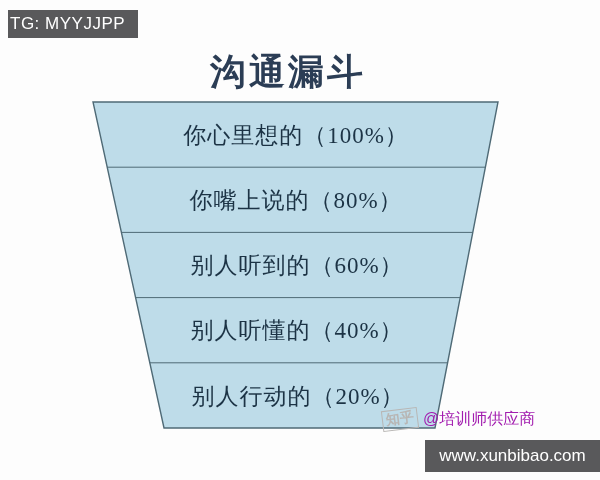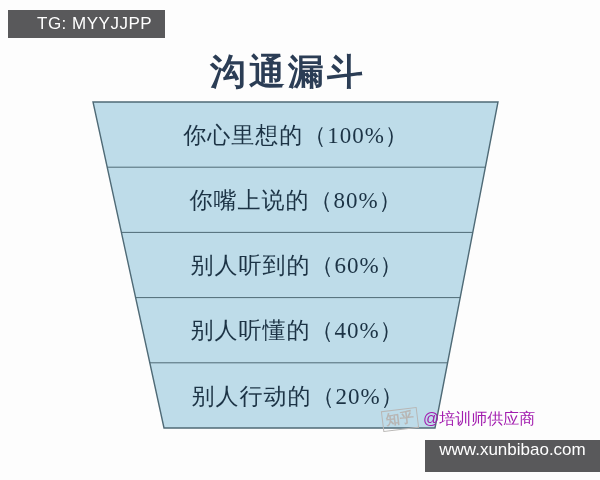--- a/index.html
+++ b/index.html
@@ -18,21 +18,21 @@
   }
   .badge {
     position: absolute;
     left: 8px;
     top: 10px;
     background: #59595b;
     color: #ffffff;
     font-family: "Liberation Sans", sans-serif;
     font-size: 17px;
     line-height: 1;
-    padding: 5px 13px 6px 29px;
+    padding: 5px 13px 6px 2px;
     letter-spacing: 0.5px;
   }
   .title {
     position: absolute;
     top: 48px;
     left: 0;
     width: 600px;
     text-align: center;
     padding-right: 24px;
     font-size: 36px;
@@ -89,20 +89,21 @@
     position: absolute;
     left: 425px;
     top: 440px;
     width: 175px;
     height: 32px;
     background: #59595b;
     color: #ffffff;
     font-family: "Liberation Sans", sans-serif;
     font-size: 17px;
     display: flex;
+    align-items: center;
     justify-content: center;
   }
 </style>
 </head>
 <body>
 
 <div class="canvas">
 
   <div class="badge">TG: MYYJJPP</div>
 

